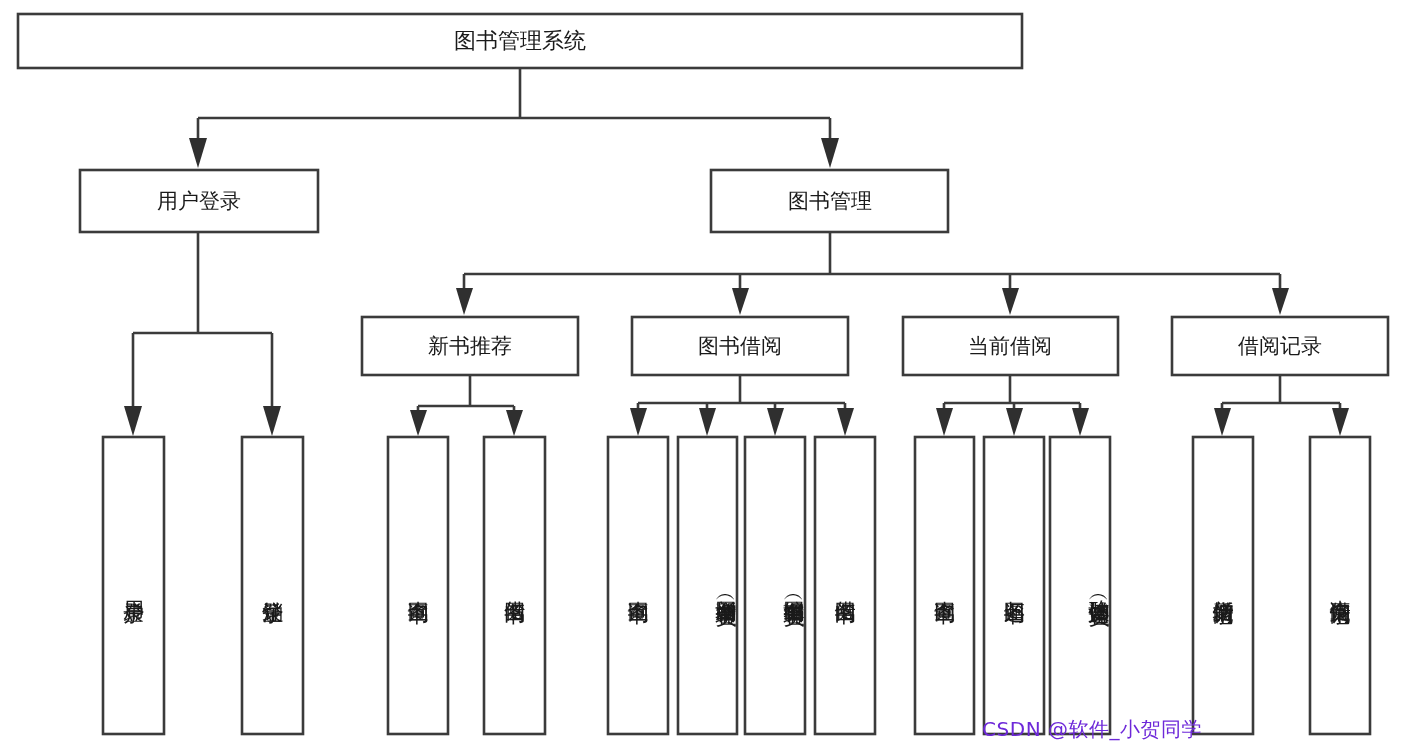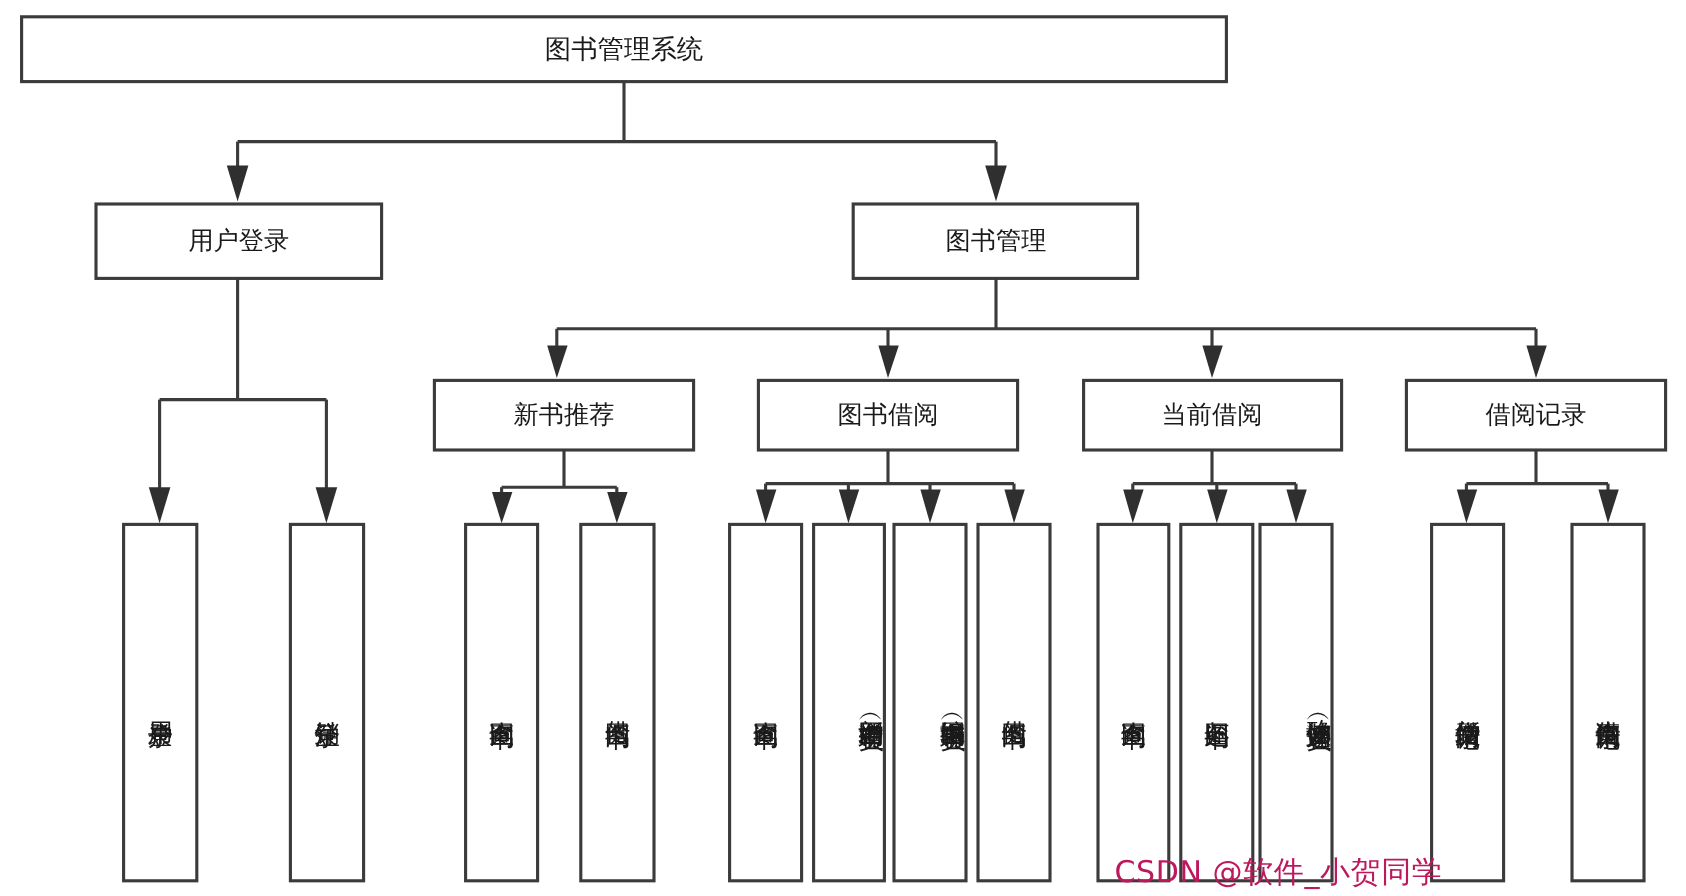--- a/index.html
+++ b/index.html
@@ -68,22 +68,22 @@
     pointer-events: none;
   }
   .leaf-label.centered {
     align-items: center;
   }
   .watermark {
     position: absolute;
     right: 8px;
     bottom: 4px;
     font-family: "DejaVu Sans", "Liberation Sans", sans-serif;
-    font-size: 25px;
-    color: #be185d;
+    font-size: 20px;
+    color: #6d28d9;
     letter-spacing: 0.5px;
     white-space: nowrap;
     text-align: right;
   }
 </style>
 </head>
 <body>
 
 <div id="diagram-root">
 

